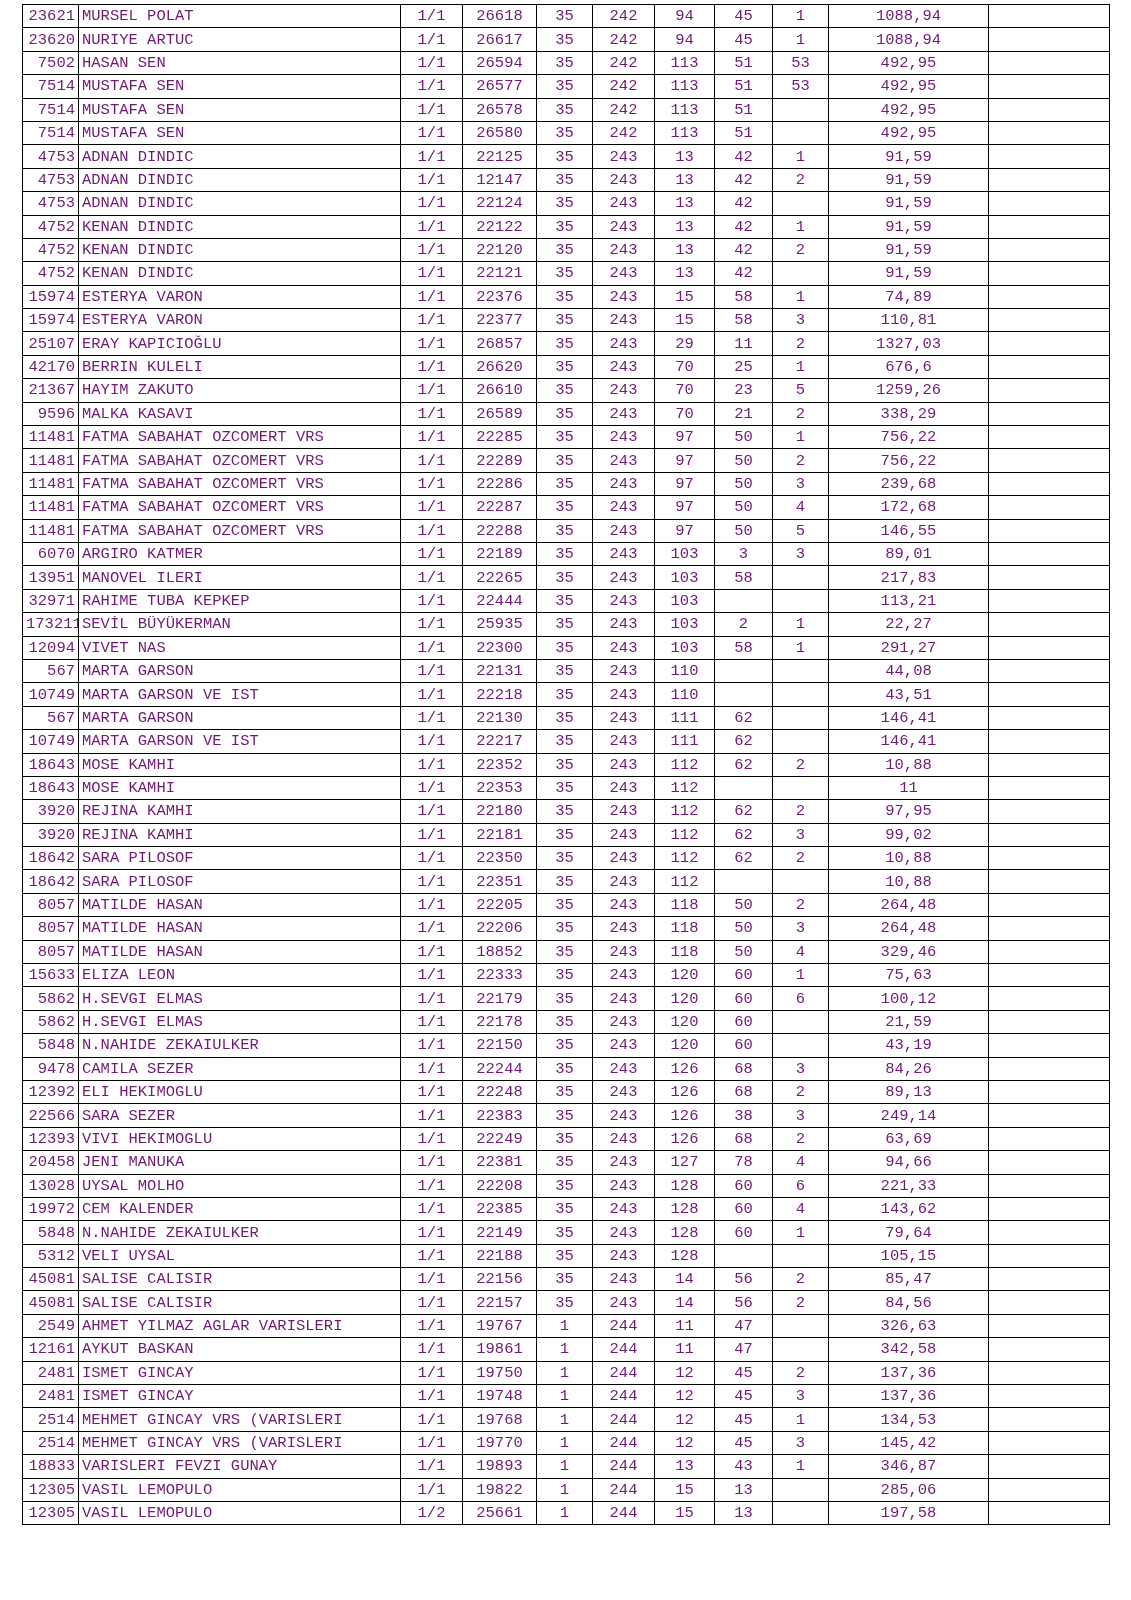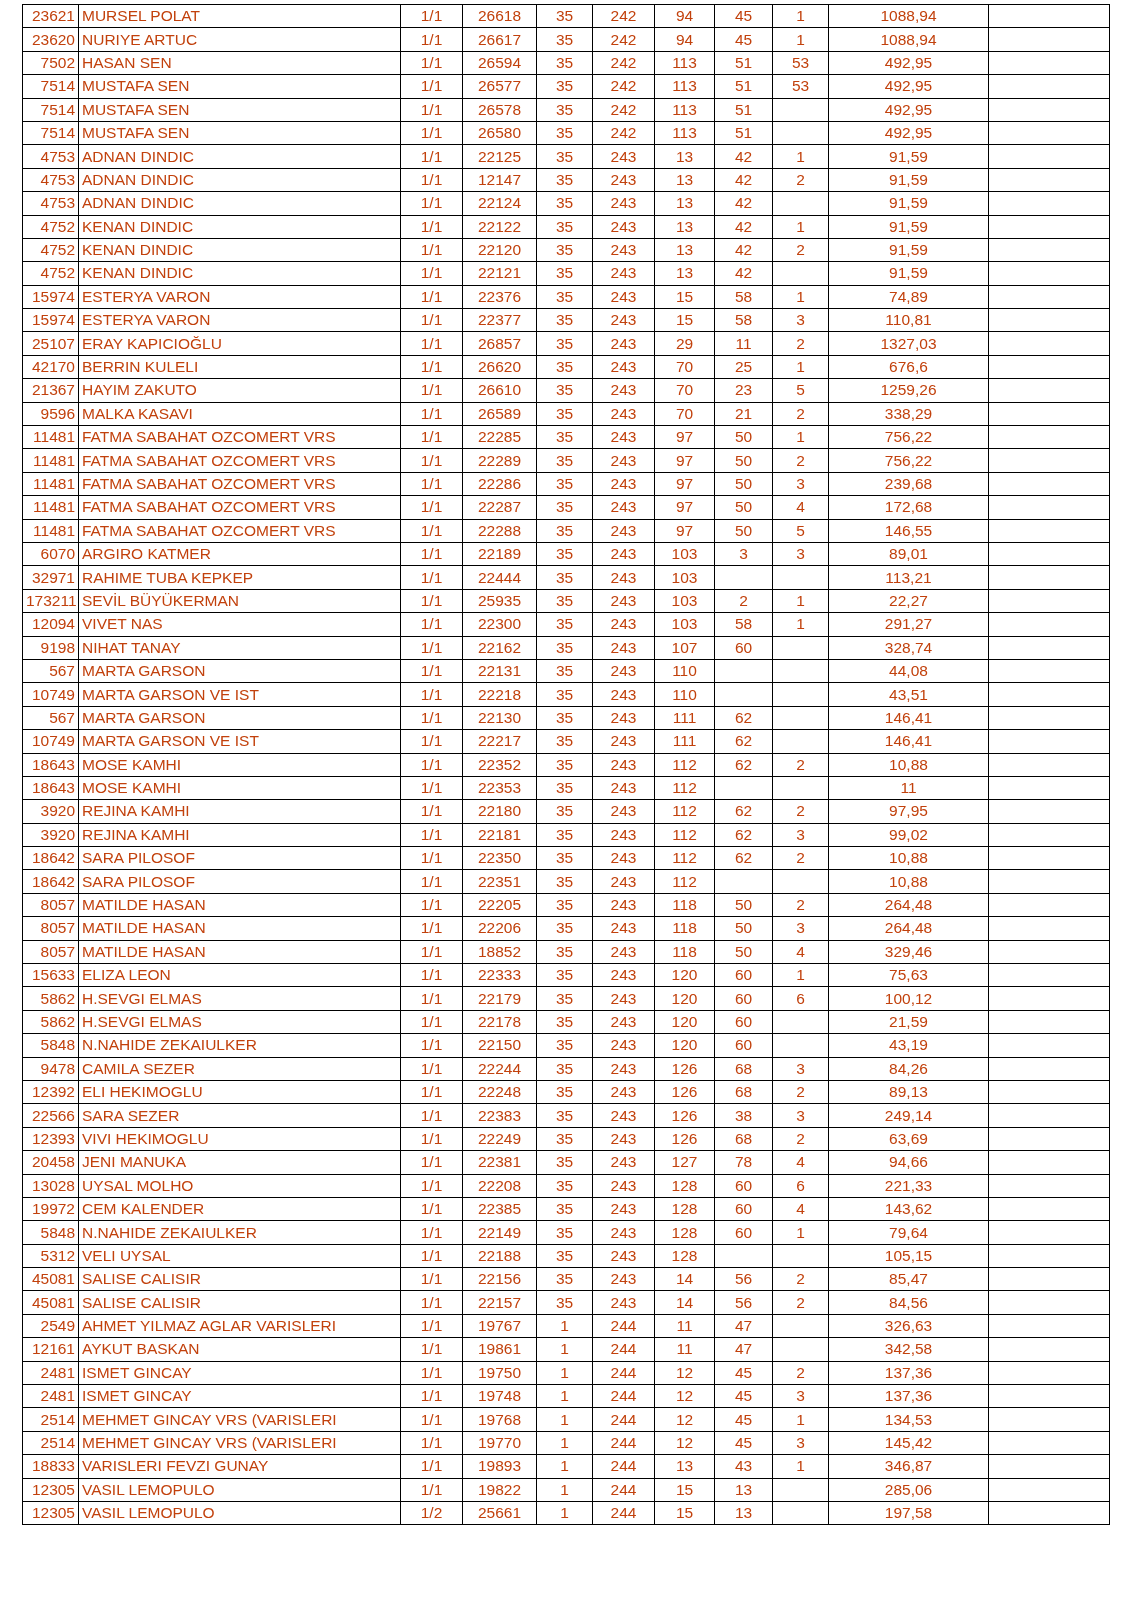--- a/index.html
+++ b/index.html
@@ -14,21 +14,22 @@
   #sheet {
     width: 1131px;
     padding: 4px 22px 6px 22px;
     box-sizing: border-box;
   }
   table.data {
     border-collapse: collapse;
     table-layout: fixed;
     width: 1087px;
     font-size: 15.5px;
-    color: #c2410c;
+    color: #701a75;
+    font-family: Liberation Mono, monospace;
   }
   table.data td {
     border: 1px solid #000;
     height: 22.4px;
     line-height: 20px;
     padding: 0 3px;
     overflow: hidden;
     white-space: nowrap;
   }
   
@@ -377,20 +378,33 @@
           <td class="doc">22189</td>
           <td class="num">35</td>
           <td class="num">243</td>
           <td class="num">103</td>
           <td class="num">3</td>
           <td class="num">3</td>
           <td class="amount">89,01</td>
           <td class="tail"></td>
         </tr>
         <tr>
+          <td class="code">13951</td>
+          <td class="name">MANOVEL ILERI</td>
+          <td class="ratio">1/1</td>
+          <td class="doc">22265</td>
+          <td class="num">35</td>
+          <td class="num">243</td>
+          <td class="num">103</td>
+          <td class="num">58</td>
+          <td class="num"></td>
+          <td class="amount">217,83</td>
+          <td class="tail"></td>
+        </tr>
+        <tr>
           <td class="code">32971</td>
           <td class="name">RAHIME TUBA KEPKEP</td>
           <td class="ratio">1/1</td>
           <td class="doc">22444</td>
           <td class="num">35</td>
           <td class="num">243</td>
           <td class="num">103</td>
           <td class="num"></td>
           <td class="num"></td>
           <td class="amount">113,21</td>
@@ -413,33 +427,20 @@
           <td class="code">12094</td>
           <td class="name">VIVET NAS</td>
           <td class="ratio">1/1</td>
           <td class="doc">22300</td>
           <td class="num">35</td>
           <td class="num">243</td>
           <td class="num">103</td>
           <td class="num">58</td>
           <td class="num">1</td>
           <td class="amount">291,27</td>
-          <td class="tail"></td>
-        </tr>
-        <tr>
-          <td class="code">9198</td>
-          <td class="name">NIHAT TANAY</td>
-          <td class="ratio">1/1</td>
-          <td class="doc">22162</td>
-          <td class="num">35</td>
-          <td class="num">243</td>
-          <td class="num">107</td>
-          <td class="num">60</td>
-          <td class="num"></td>
-          <td class="amount">328,74</td>
           <td class="tail"></td>
         </tr>
         <tr>
           <td class="code">567</td>
           <td class="name">MARTA GARSON</td>
           <td class="ratio">1/1</td>
           <td class="doc">22131</td>
           <td class="num">35</td>
           <td class="num">243</td>
           <td class="num">110</td>

